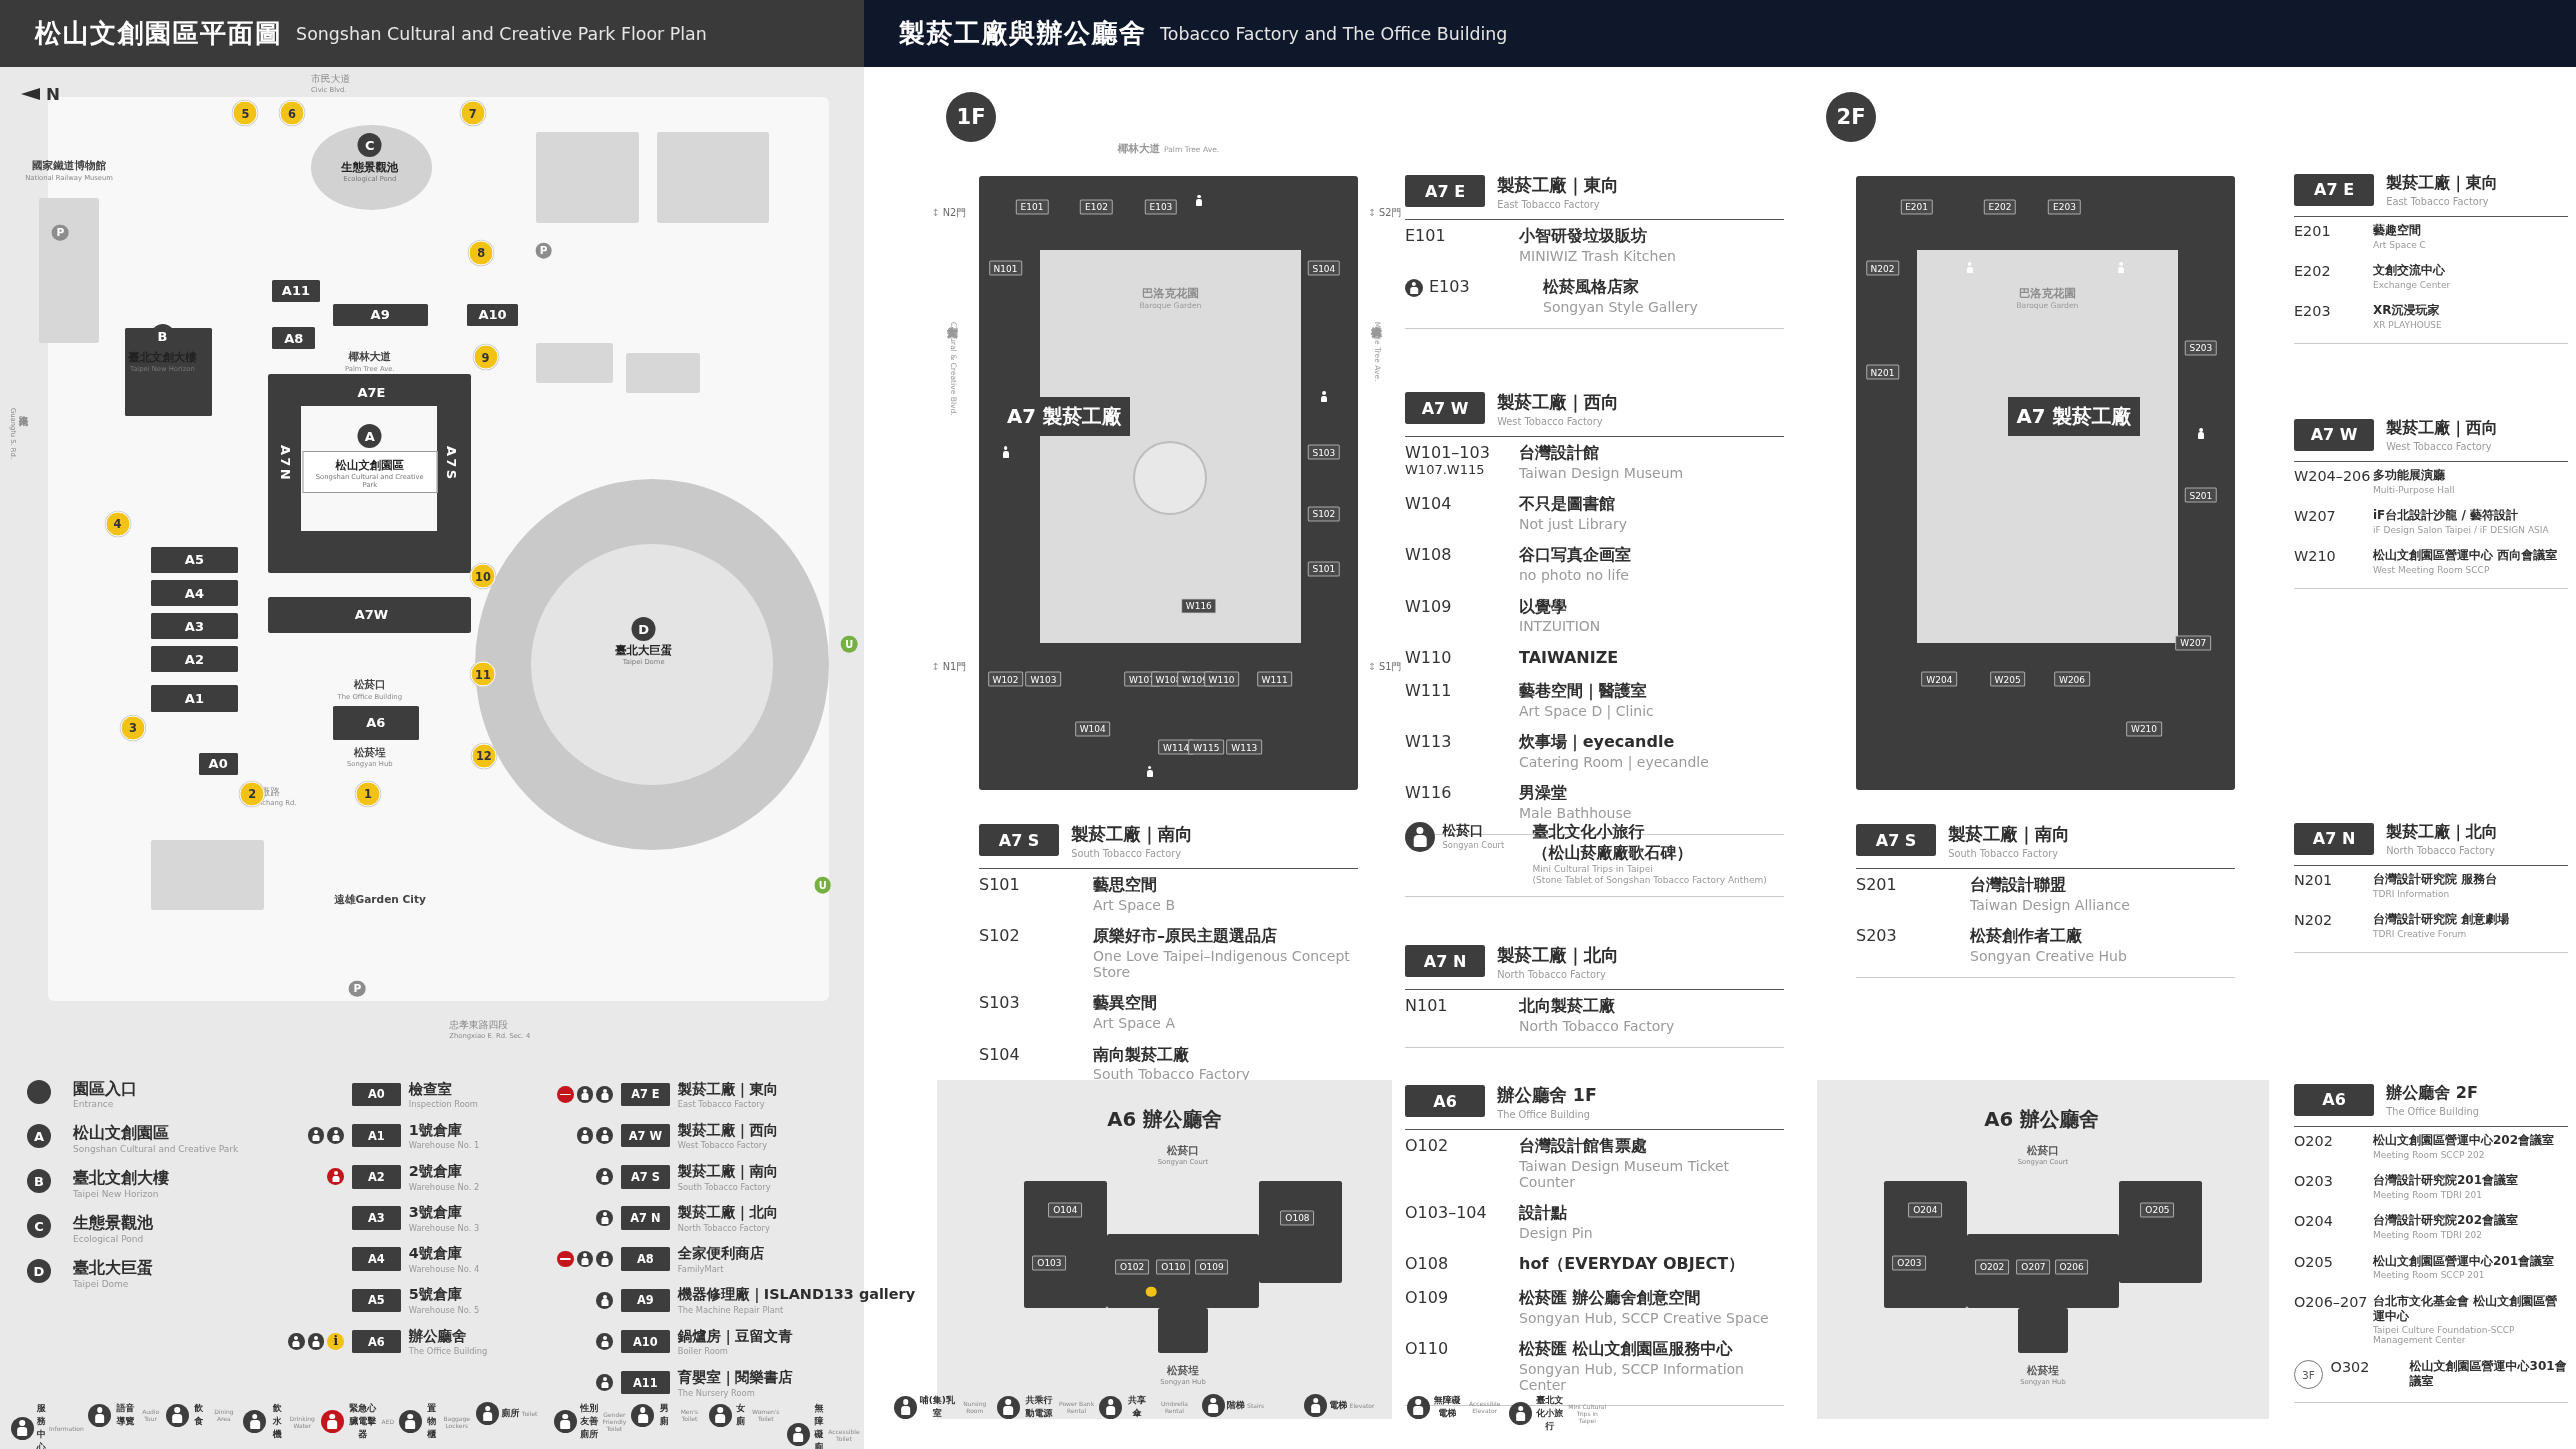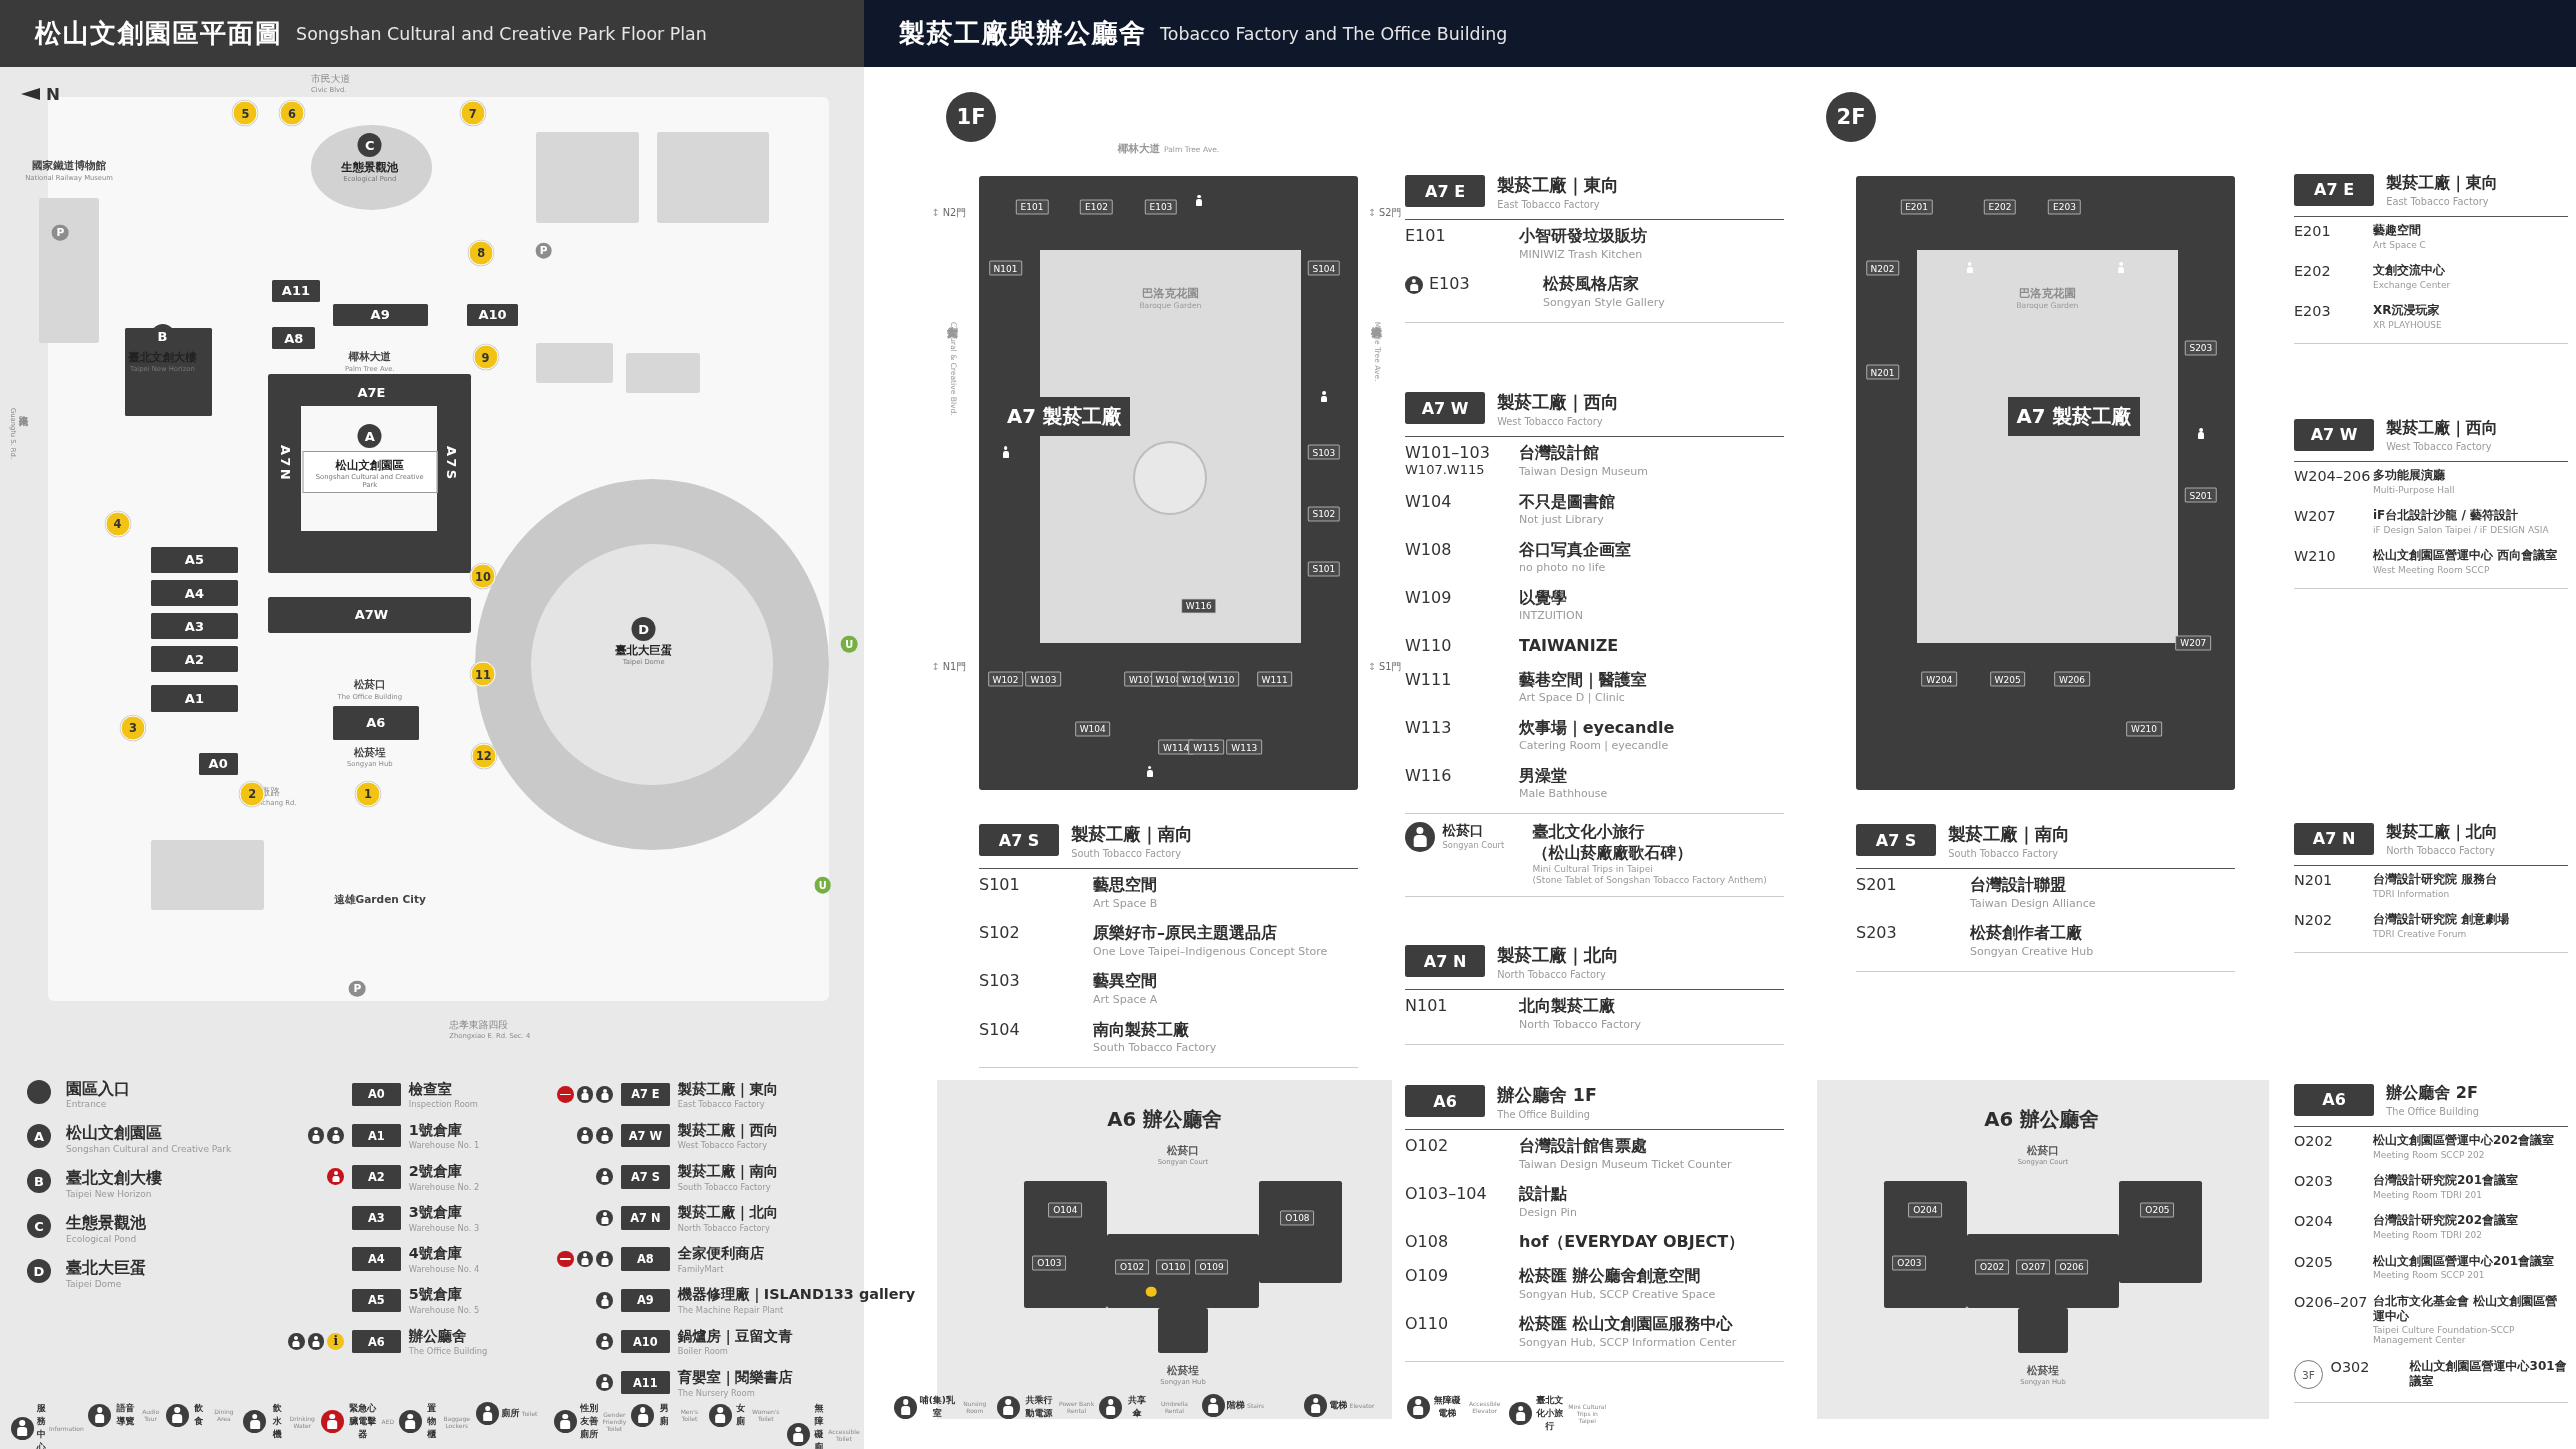--- a/index.html
+++ b/index.html
@@ -65,21 +65,21 @@
   .ico[data-name="youbike-icon"]{background:#76b043;width:16.7px;height:16.7px}
   .ico[data-name="youbike-icon"]::before{all:initial;content:"U";position:absolute;left:0;right:0;top:50%;transform:translateY(-54%);text-align:center;font:700 9.8px "DejaVu Sans",sans-serif;color:#fff}
   .ico[data-name="youbike-icon"]::after{display:none}
 
   
   #legend{position:absolute;left:0;top:1008px;width:864px;height:326px}
   .lgd-col{position:absolute;top:4.5px;display:flex;flex-direction:column;gap:11.4px}
   #lgd1{left:27px;width:250px;gap:15px}
   #lgd2{left:297px;width:242px}
   #lgd3{left:549px;width:308px}
-  .lm-row{display:flex;gap:15px;align-items:flex-start}
+  .lm-row{display:flex;gap:22px;align-items:flex-start}
   .lm-mark{width:24px;height:24px;border-radius:50%;background:#3d3d3d;color:#fff;display:flex;align-items:center;justify-content:center;font-size:13px;font-weight:700;flex:none}
   .lm-zh{font-size:16px;font-weight:700;color:#2e2e2e;line-height:1.15}
   .lm-en{font-size:9px;color:#999;margin-top:1.5px;max-width:189px}
   .lg-row{display:flex;align-items:center;gap:7.6px}
   .lg-icons{width:64px;display:flex;justify-content:flex-end;gap:3px;flex:none}
   #lgd2 .lg-icons{width:47px}
   .lgd-ico{width:16.7px;height:16.7px}
   .badge-sm{min-width:39px;height:23.5px;background:#3d3d3d;color:#fff;font-size:11.4px;font-weight:700;display:flex;align-items:center;justify-content:center;padding:0 5.3px;border-radius:1.5px;flex:none}
   .lg-zh{font-size:14.4px;font-weight:700;color:#2e2e2e;white-space:nowrap}
   .lg-en{font-size:8.3px;color:#999;margin-top:0.8px;white-space:nowrap}
@@ -120,21 +120,21 @@
   .s-en{font-size:9.8px;color:#9a9a9a;margin-top:1.5px}
   .rooms{border-bottom:0.8px solid #ccc;padding-bottom:6px}
   .room{display:flex;align-items:flex-start;padding:6.8px 0}
   .room-ico{width:18px;height:18px;margin-right:6px;margin-top:1.5px}
   .room-ico:not([data-name]){display:none}
   .room-code{width:114px;flex:none;font-size:16px;color:#333;line-height:1.2}
   .code2{font-size:13px}
   .code2:empty{display:none}
   .room-name{flex:1}
   .r-zh{font-size:16px;font-weight:700;color:#2e2e2e;line-height:1.25}
-  .r-en{font-size:11px;color:#9a9a9a;margin-top:1.5px}
+  .r-en{font-size:14px;color:#9a9a9a;margin-top:1.5px}
   .r-en:empty{display:none}
   .sm .room-code{width:79px;font-size:14.4px}
   .sm .r-zh{font-size:12px}
   .sm .r-en{font-size:9px}
   .sm .s-zh{font-size:16px}
   .pfx{display:none}
   .pfx:not(:empty){display:inline-flex;width:27px;height:27px;border:1.5px solid #777;border-radius:50%;align-items:center;justify-content:center;font-size:10.6px;color:#555;margin-right:7.6px;flex:none;margin-top:1.5px}
 
   
   .court{position:absolute;display:flex;gap:13.6px;border-bottom:0.8px solid #ccc;padding-bottom:10.6px}

